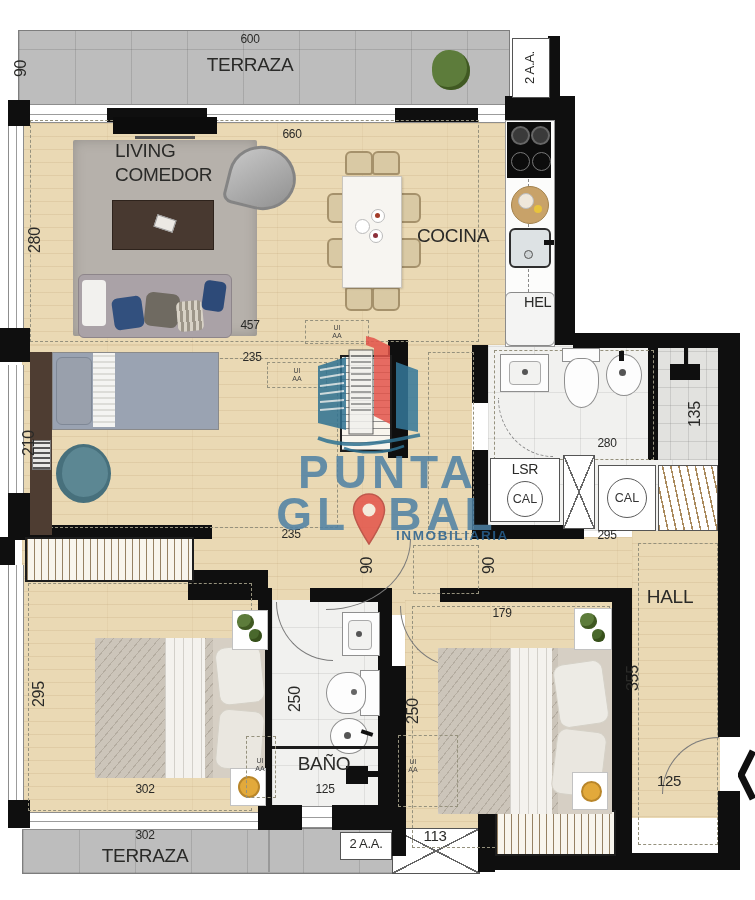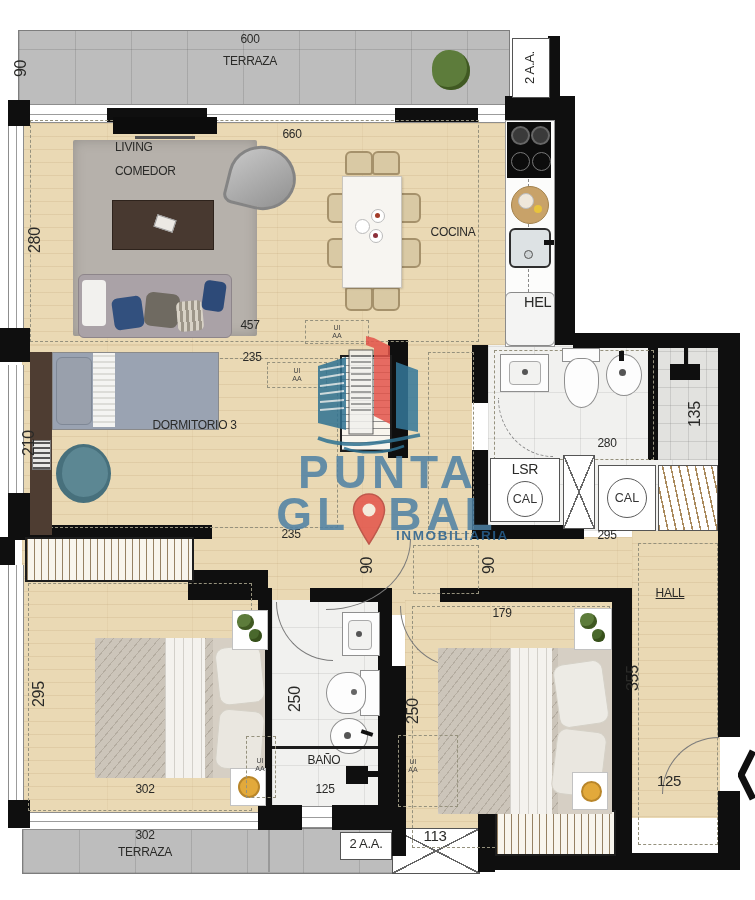--- a/index.html
+++ b/index.html
@@ -20,21 +20,21 @@
     background-image:repeating-linear-gradient(0deg,rgba(110,110,110,.2) 0 1px,transparent 1px 18px),
                      repeating-linear-gradient(90deg,rgba(110,110,110,.2) 0 1px,transparent 1px 18px);}
   .wall{position:absolute;background:#0f0f0f;}
   .winh{position:absolute;background:#fff;border-top:1.5px solid #8d8d8d;border-bottom:1.5px solid #8d8d8d;}
   .winh::after{content:"";position:absolute;left:0;right:0;top:50%;border-top:1px solid #9c9c9c;}
   .winv{position:absolute;background:#fff;border-left:1.5px solid #8d8d8d;border-right:1.5px solid #8d8d8d;}
   .winv::after{content:"";position:absolute;top:0;bottom:0;left:50%;border-left:1px solid #9c9c9c;}
   .dash{position:absolute;border:1.2px dashed #95917d;}
   
   .lab{position:absolute;font-size:12px;letter-spacing:-.3px;text-align:center;white-space:nowrap;}
-  .room{font-size:12px;}
+  .room{font-size:19px;}
   .vlab{position:absolute;writing-mode:vertical-rl;transform:rotate(180deg);font-size:16px;
         letter-spacing:-.3px;text-align:center;white-space:nowrap;}
   .tiny{position:absolute;font-size:7px;line-height:7.5px;text-align:center;color:#444;}
   
   .closetv{position:absolute;background:#f8f5ed;border:2px solid #1d1d1d;
     background-image:repeating-linear-gradient(90deg,rgba(125,100,65,.8) 0 1.5px,transparent 1.5px 7px);}
   .closeth{position:absolute;background:#f8f5ed;border:2px solid #1d1d1d;
     background-image:repeating-linear-gradient(0deg,rgba(120,120,120,.8) 0 1.5px,transparent 1.5px 7px);}
   .louver{position:absolute;background:#fff;border:1.5px solid #555;
     background-image:repeating-linear-gradient(78deg,rgba(160,125,75,.9) 0 1.5px,transparent 1.5px 8px);}
@@ -297,42 +297,41 @@
   <div class="vlab" style="left:12px;top:46px;height:44px;">90</div>
 
   <div class="lab" style="left:262px;top:127px;width:60px;">660</div>
   <div class="lab room" style="left:115px;top:140px;width:120px;text-align:left;">LIVING</div>
   <div class="lab room" style="left:115px;top:164px;width:130px;text-align:left;">COMEDOR</div>
   <div class="vlab" style="left:26px;top:214px;height:52px;">280</div>
   <div class="lab" style="left:224px;top:318px;width:52px;">457</div>
   <div class="lab room" style="left:408px;top:225px;width:90px;">COCINA</div>
 
   <div class="lab" style="left:228px;top:350px;width:48px;">235</div>
-  <div class="lab room" style="left:112px;top:418px;width:165px;">DORMITORIO 3</div>
   <div class="vlab" style="left:20px;top:418px;height:50px;">210</div>
   <div class="lab" style="left:266px;top:527px;width:50px;">235</div>
 
   <div class="lab" style="left:580px;top:436px;width:54px;">280</div>
   <div class="vlab" style="left:686px;top:390px;height:48px;">135</div>
   <div class="lab" style="left:580px;top:528px;width:54px;">295</div>
 
   <div class="vlab" style="left:358px;top:548px;height:34px;">90</div>
   <div class="vlab" style="left:480px;top:548px;height:34px;">90</div>
 
   <div class="vlab" style="left:30px;top:668px;height:52px;">295</div>
   <div class="lab" style="left:118px;top:782px;width:54px;">302</div>
 
   <div class="vlab" style="left:286px;top:672px;height:54px;">250</div>
   <div class="lab room" style="left:276px;top:753px;width:96px;">BAÑO</div>
   <div class="lab" style="left:278px;top:782px;width:94px;">125</div>
 
   <div class="lab" style="left:475px;top:606px;width:54px;">179</div>
   <div class="vlab" style="left:404px;top:684px;height:54px;">250</div>
 
-  <div class="lab room" style="left:640px;top:586px;width:60px;text-decoration:underline;">HALL</div>
+  <div class="lab room" style="left:640px;top:586px;width:60px;">HALL</div>
   <div class="vlab" style="left:624px;top:652px;height:52px;">355</div>
   <div class="lab" style="left:646px;top:772px;width:46px;font-size:15px;">125</div>
 
   <div class="lab" style="left:115px;top:828px;width:60px;">302</div>
   <div class="lab room" style="left:95px;top:845px;width:100px;">TERRAZA</div>
   <div class="lab" style="left:402px;top:827px;width:66px;font-size:15px;">113</div>
 
   <div class="wm" style="left:316px;top:336px;width:106px;height:120px;">
     <svg width="106" height="120" viewBox="0 0 106 120">
       <polygon points="2,30 30,21 30,94 2,87" fill="#2f7292"></polygon>

